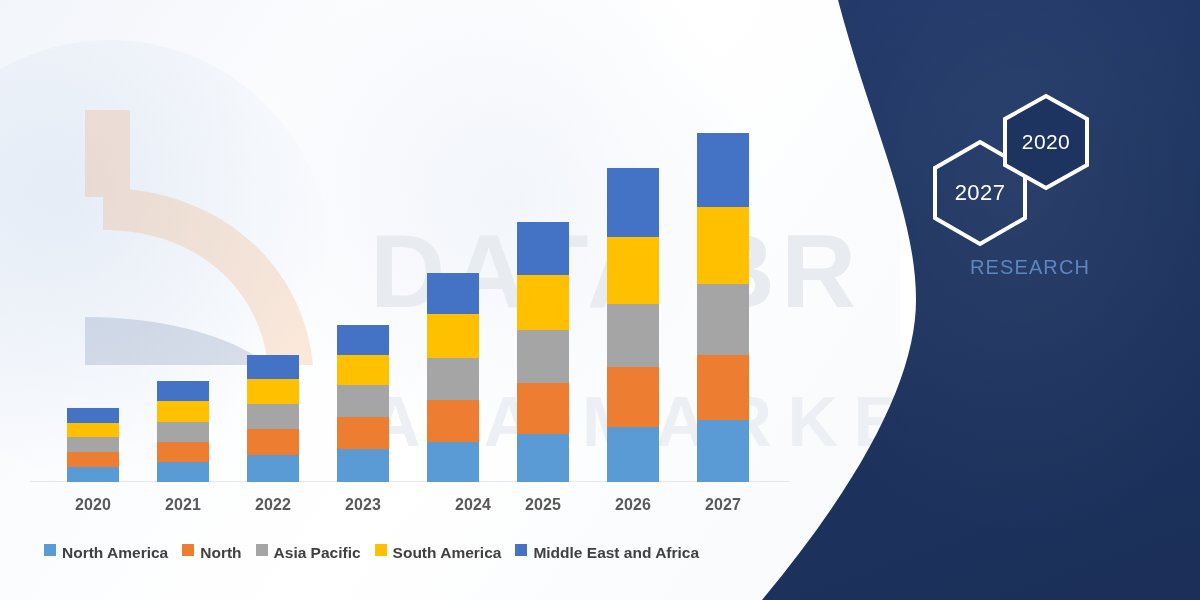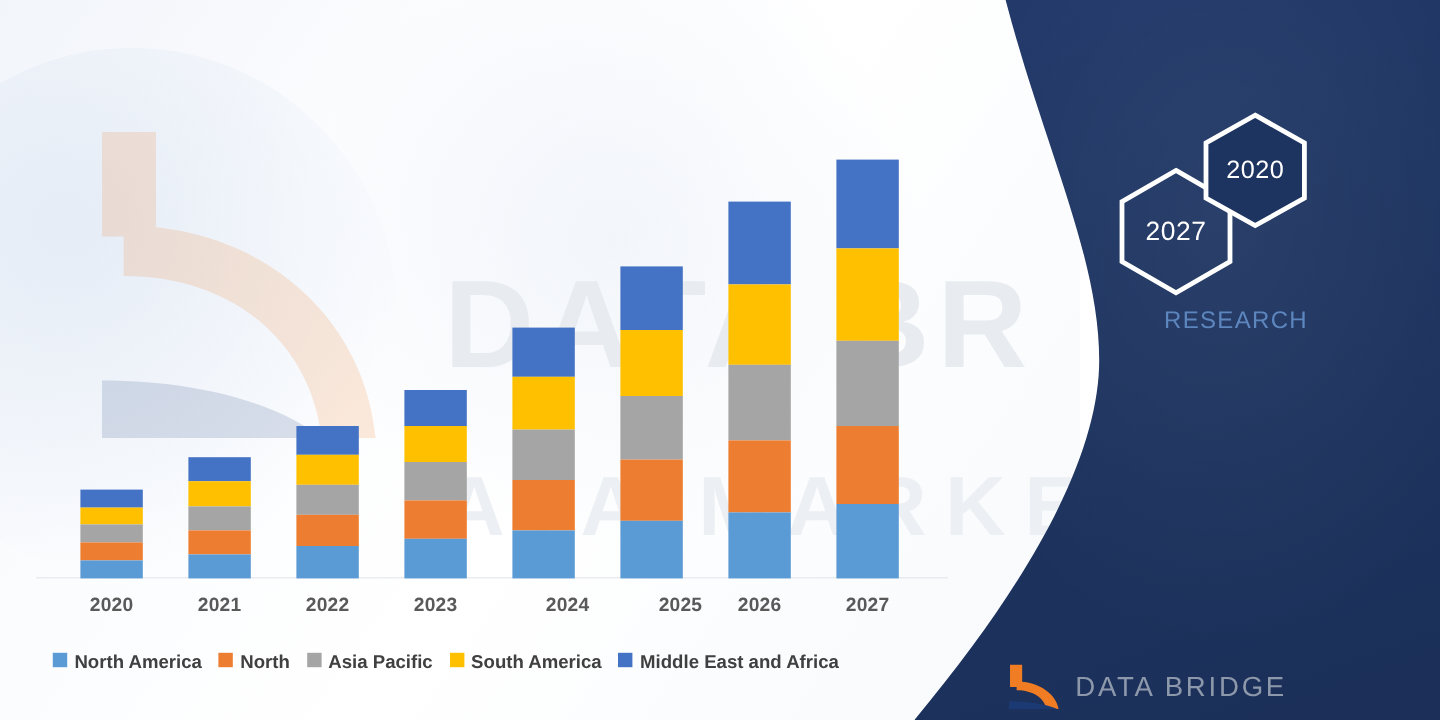--- a/index.html
+++ b/index.html
@@ -174,21 +174,21 @@
           <div class="seg" style="height: 76.4px; background: rgb(255, 192, 0);"></div>
           <div class="seg" style="height: 74.2778px; background: rgb(68, 114, 196);"></div>
         </div>
       </div>
     <div class="xlabels" id="xlabels">
         <div class="xlab" style="left: 19px;">2020</div>
         <div class="xlab" style="left: 109px;">2021</div>
         <div class="xlab" style="left: 199px;">2022</div>
         <div class="xlab" style="left: 289px;">2023</div>
         <div class="xlab" style="left: 399px;">2024</div>
-        <div class="xlab" style="left: 469px; margin-left: 24px;">2025</div>
+        <div class="xlab" style="left: 469px;">2025</div>
         <div class="xlab" style="left: 559px;">2026</div>
         <div class="xlab" style="left: 649px;">2027</div>
       </div>
   </div>
 
   <div class="legend" id="legend">
       <div class="lg-item">
         <span class="lg-swatch" style="background: rgb(91, 155, 213);"></span>
         <span class="lg-label">North America</span>
       </div>
@@ -224,24 +224,14 @@
     <svg viewBox="0 0 92 100" preserveAspectRatio="none">
       <polygon points="46,4 87,27 87,73 46,96 5,73 5,27" fill="#1d3460" stroke="#ffffff" stroke-width="4"></polygon>
     </svg>
     <span>2020</span>
   </div>
 
   <div class="brand-line">
     <div>RESEARCH</div>
   </div>
 
-  <div class="logo-lockup">
-    <div class="logo-mark">
-      <svg viewBox="0 0 100 86">
-        <path d="M8 4 h22 v40 h-22 z" fill="#F07D23"></path>
-        <path d="M20 34 C 62 34 92 58 96 84 L 74 84 C 70 64 50 50 20 50 Z" fill="#F07D23"></path>
-        <path d="M6 70 C 40 70 72 74 94 84 L 6 84 Z" fill="#1b3a74"></path>
-      </svg>
-    </div>
-    <div class="logo-word">DATA BRIDGE</div>
-  </div>
 
 </div>
 
 </body></html>

